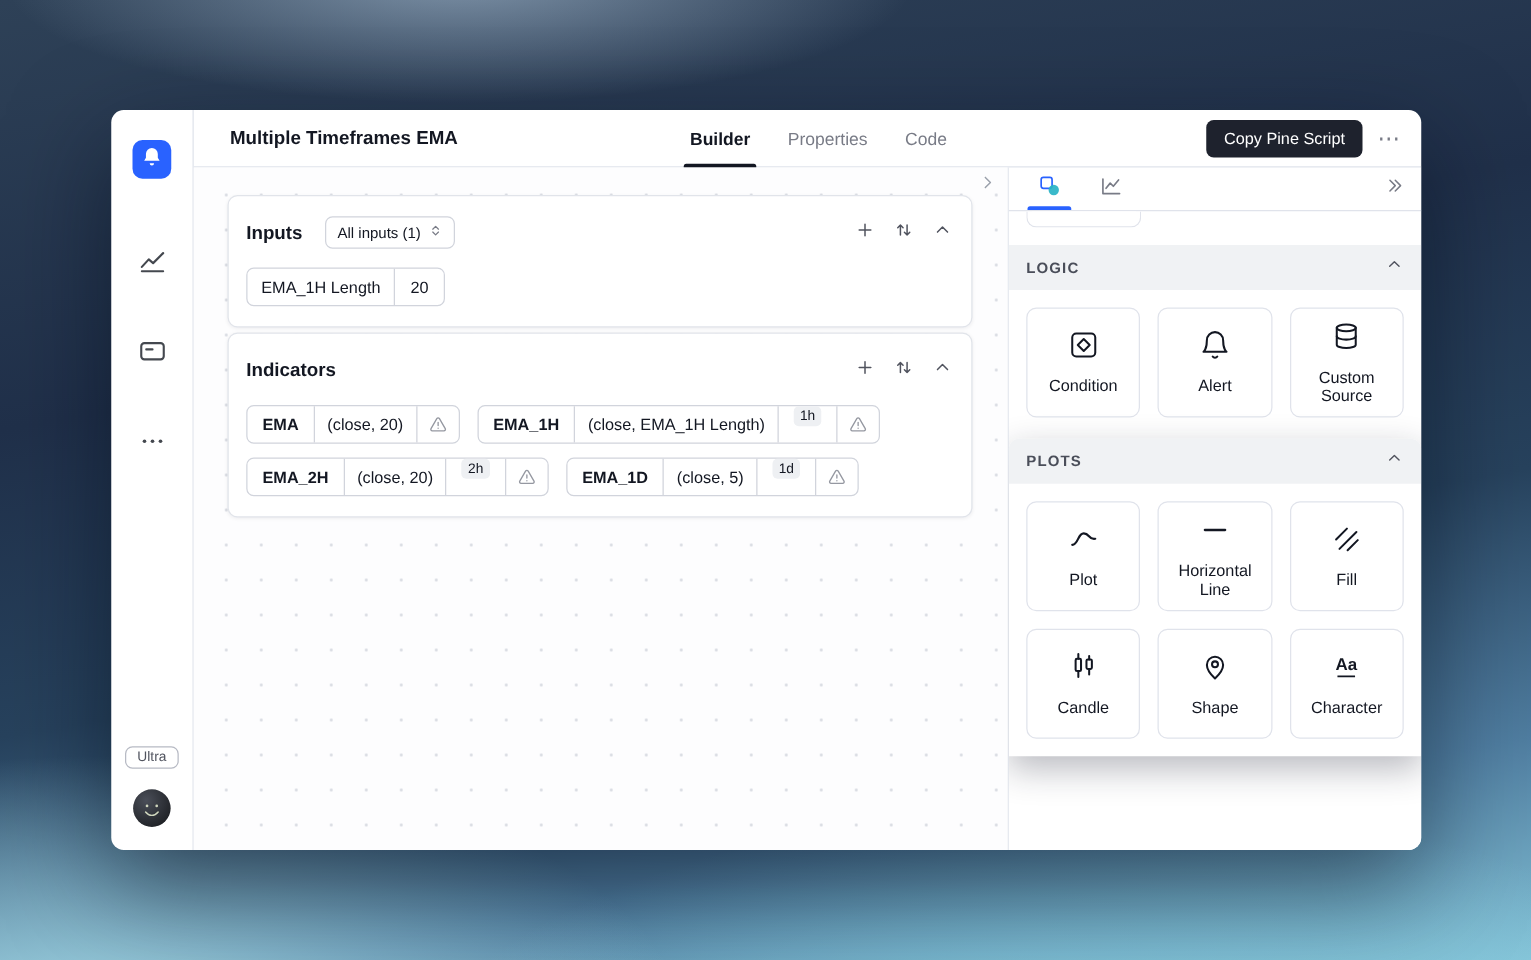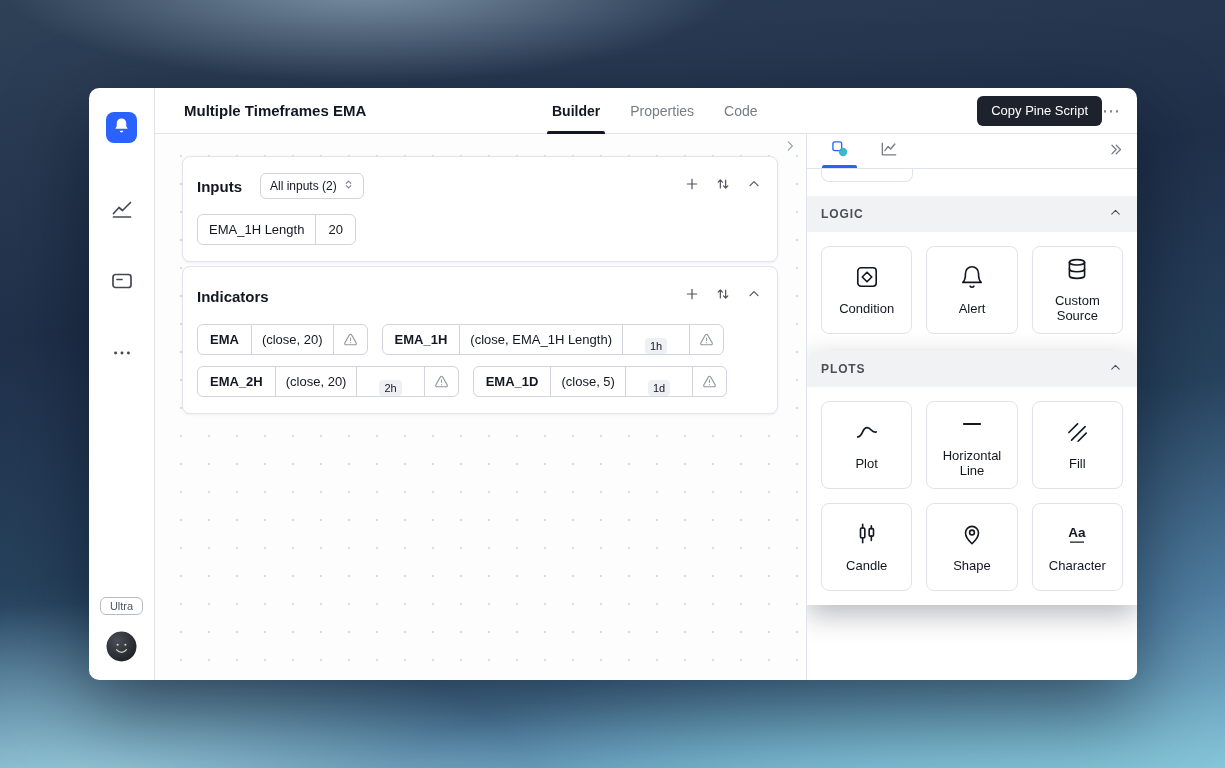--- a/index.html
+++ b/index.html
@@ -38,21 +38,21 @@
   .main{ flex:1; display:flex; flex-direction:column; min-width:0; }
   .header{ height:46px; flex:0 0 46px; border-bottom:1px solid #e0e3eb;
     display:flex; align-items:center; position:relative; }
   .win-title{ margin-left:29px; font-size:15px; font-weight:600; }
   .tabs{ position:absolute; left:382px; top:0; height:100%; display:flex; }
   .tab{ padding:0 15px; display:flex; align-items:center; font-size:14px;
     color:#787b86; cursor:pointer; position:relative; }
   .tab.active{ color:#131722; font-weight:600; }
   .tab.active::after{ content:""; position:absolute; left:10px; right:10px; bottom:-1px;
     height:3px; background:#131722; border-radius:2px 2px 0 0; }
-  .header-right{ margin-left:auto; display:flex; align-items:center; padding-right:16px; }
+  .header-right{ margin-left:auto; display:flex; align-items:center; gap:12px; padding-right:16px; }
   .copy-btn{ height:30px; padding:0 14px; background:#1e222d; color:#fff; border:none;
     border-radius:6px; font-size:13px; font-weight:500; cursor:pointer;
     font-family:"Liberation Sans", sans-serif; }
   .more-btn{ color:#787b86; font-size:18px; line-height:1; cursor:pointer; letter-spacing:1px; }
 
   .body{ flex:1; display:flex; min-height:0; }
 
   
   .canvas{ flex:1; position:relative; background-color:#fdfdfe;
     background-image:radial-gradient(circle, #d9dce2 1px, transparent 1.3px);
@@ -79,21 +79,21 @@
   .seg-label{ padding:0 11px; }
   .seg-value{ padding:0 12px; border-left:1px solid #d1d4dc; }
 
   .chip-row{ display:flex; gap:14px; }
   .chip-row + .chip-row{ margin-top:11px; }
   .chip{ display:inline-flex; height:31px; border:1px solid #d1d4dc; border-radius:6px;
     align-items:stretch; background:#fff; cursor:pointer; }
   .chip-name{ padding:0 12px; display:flex; align-items:center; font-size:13px; font-weight:600; }
   .chip-params{ padding:0 10px; display:flex; align-items:center; font-size:13px;
     border-left:1px solid #d1d4dc; }
-  .chip-tf{ padding:0 22px; display:flex; align-items:flex-end; border-left:1px solid #d1d4dc; }
+  .chip-tf{ padding:0 12px; display:flex; align-items:flex-start; border-left:1px solid #d1d4dc; }
   .tf-badge{ background:#eef0f3; border-radius:4px; padding:2px 5px; font-size:11px; color:#131722; }
   .chip-warn{ padding:0 9px; display:flex; align-items:center; border-left:1px solid #d1d4dc; cursor:pointer; }
 
   
   .rightpanel{ width:331px; flex:0 0 331px; border-left:1px solid #e0e3eb; background:#fff;
     display:flex; flex-direction:column; min-height:0; }
   .rp-tabs{ height:35px; flex:0 0 35px; border-bottom:1px solid #e0e3eb;
     display:flex; align-items:center; padding:0 8px; }
   .rp-tab{ width:49px; height:100%; display:flex; align-items:center; justify-content:center;
     position:relative; cursor:pointer; }
@@ -200,21 +200,21 @@
             <svg viewBox="0 0 24 24" width="14" height="14" fill="none" stroke="#9aa0ab" stroke-width="2" stroke-linecap="round" stroke-linejoin="round">
                 <path d="M9 5l7 7-7 7"></path>
               </svg>
           </span>
         </div>
 
         <div class="node-panel inputs">
           <div class="panel-head">
             <span class="panel-title">Inputs</span>
             <button class="filter-pill">
-              <span>All inputs (2)</span>
+              <span>All inputs (1)</span>
               <span>
                 <svg viewBox="0 0 24 24" width="11" height="11" fill="none" stroke="#787b86" stroke-width="2.2" stroke-linecap="round" stroke-linejoin="round">
                     <path d="M7 9.5 12 4.5l5 5"></path>
                     <path d="M7 14.5l5 5 5-5"></path>
                   </svg>
               </span>
             </button>
             <div class="head-actions">
               <div class="icon-btn">
                 <span><svg viewBox="0 0 24 24" width="16" height="16" fill="none" stroke="#50535e" stroke-width="1.8" stroke-linecap="round">

